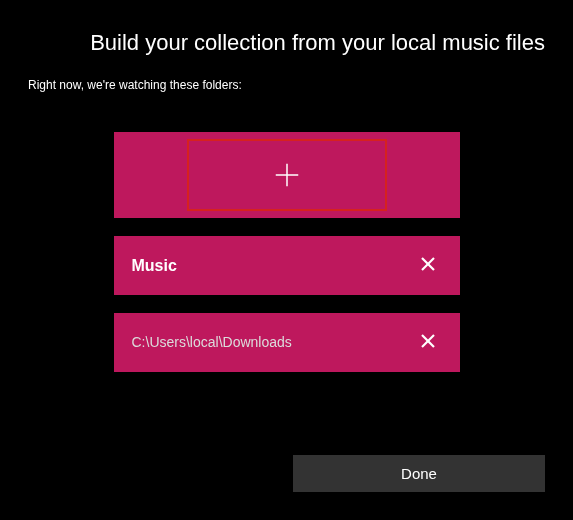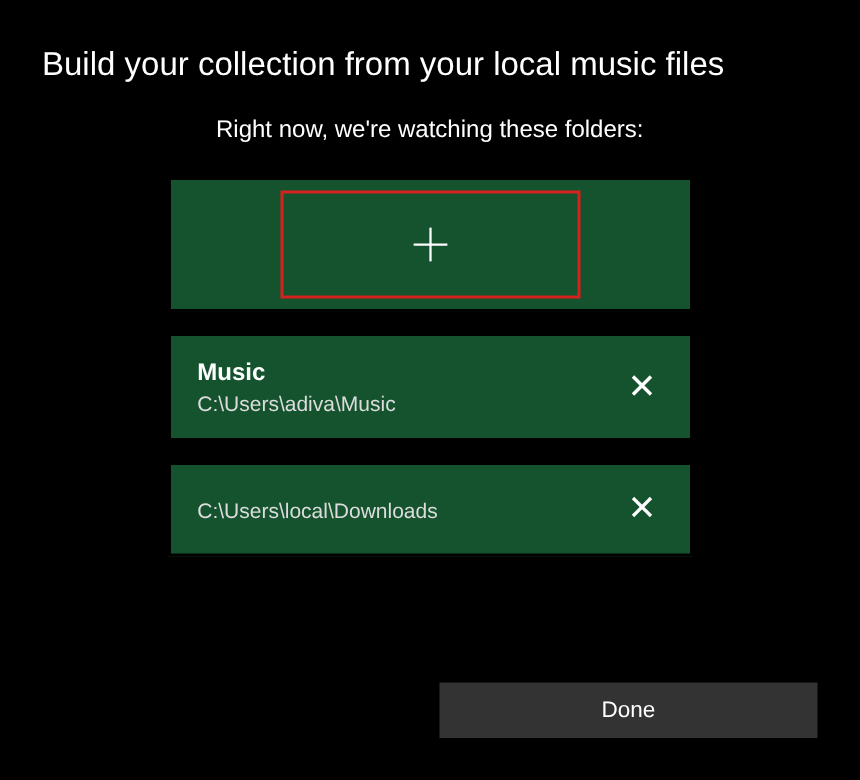--- a/index.html
+++ b/index.html
@@ -9,35 +9,35 @@
     color: #fff;
     width: 573px;
     height: 520px;
     padding: 30px 28px;
     overflow: hidden;
   }
   .title {
     font-size: 22px;
     font-weight: 400;
     margin-bottom: 22px;
+    text-align: right;
   }
   .subtitle {
-    font-size: 16px;
+    font-size: 12px;
     font-weight: 400;
-    margin-bottom: 22px;
-    text-align: center;
+    margin-bottom: 38px;
   }
   .folders {
     display: flex;
     flex-direction: column;
     gap: 14px;
     align-items: center;
   }
   .card {
-    background: #14532d;
+    background: #be185d;
     width: 350px;
     border: 2px solid #000;
     position: relative;
   }
   .add-card {
     height: 90px;
     display: flex;
     align-items: center;
     justify-content: center;
     cursor: pointer;
@@ -116,21 +116,20 @@
     <div class="highlight"></div>
     <svg class="plus-svg" viewBox="0 0 24 24">
       <line x1="12" y1="3" x2="12" y2="21"></line>
       <line x1="3" y1="12" x2="21" y2="12"></line>
     </svg>
   </div>
 
   <div class="card folder-card">
     <div class="folder-text">
       <div class="folder-name">Music</div>
-      <div class="folder-path">C:\Users\adiva\Music</div>
     </div>
     <button class="remove-btn">
       <svg class="remove-svg" viewBox="0 0 16 16">
         <line x1="2" y1="2" x2="14" y2="14"></line>
         <line x1="14" y1="2" x2="2" y2="14"></line>
       </svg>
     </button>
   </div>
 
   <div class="card folder-card">

